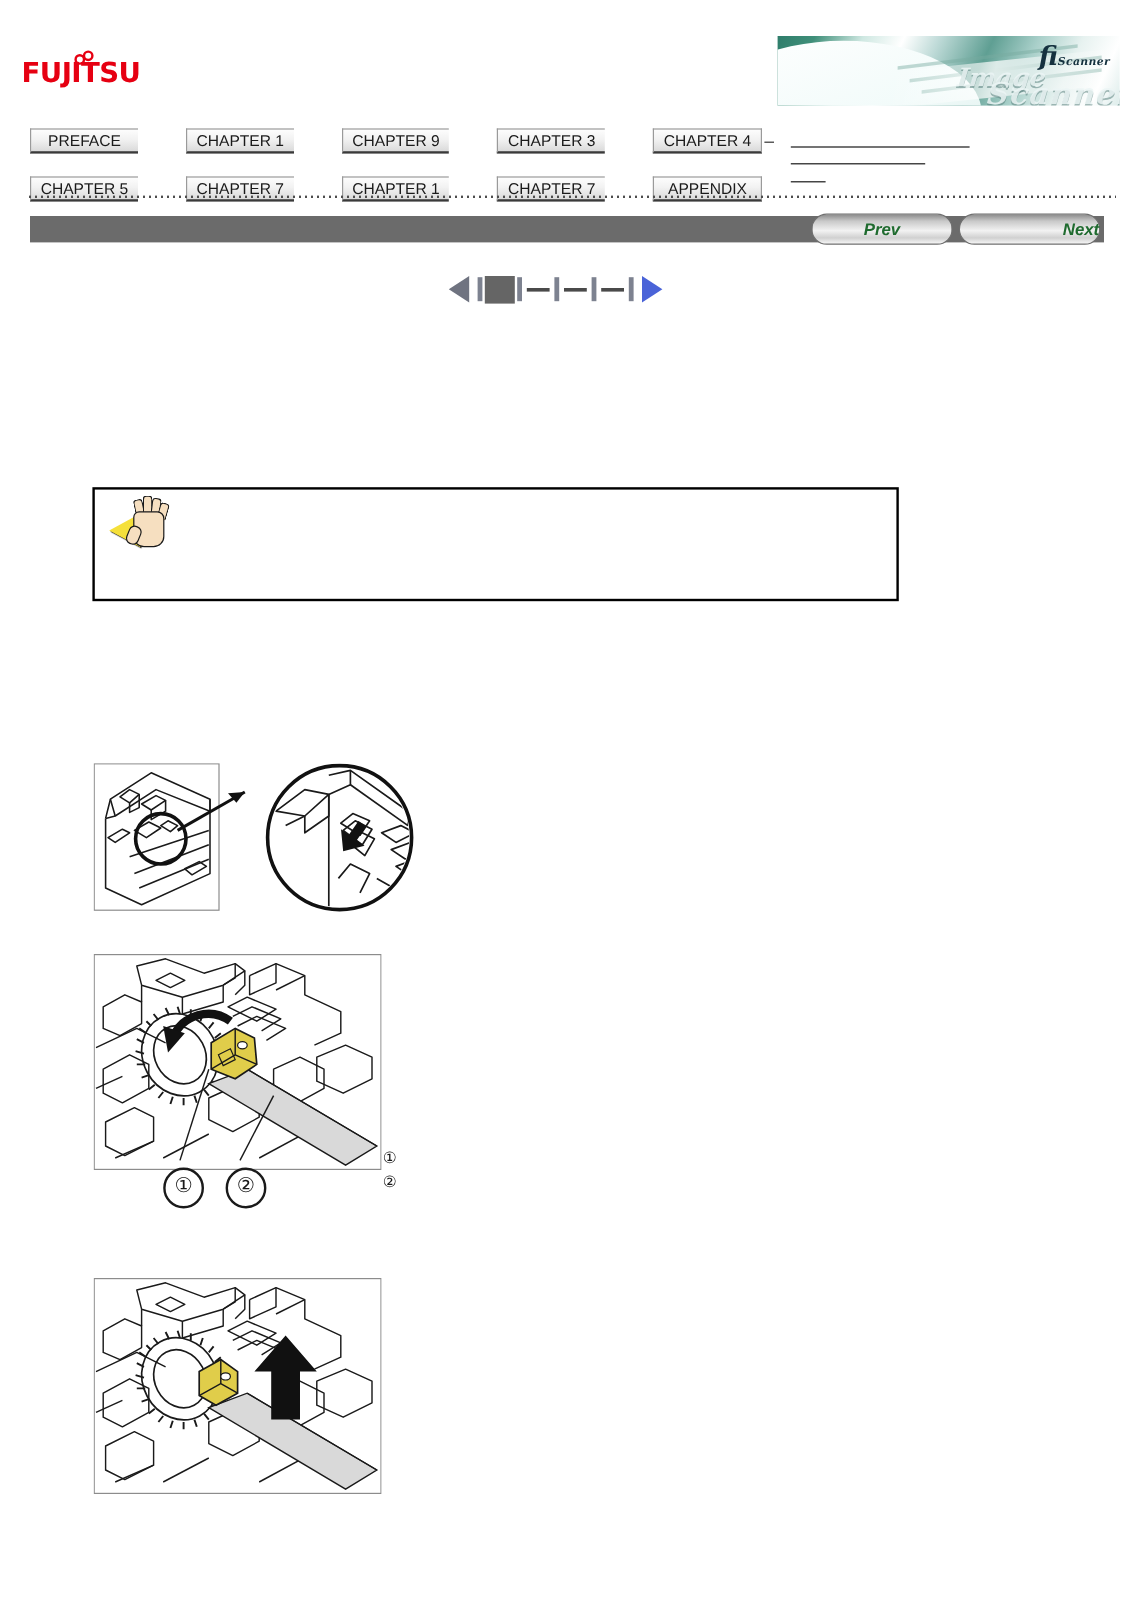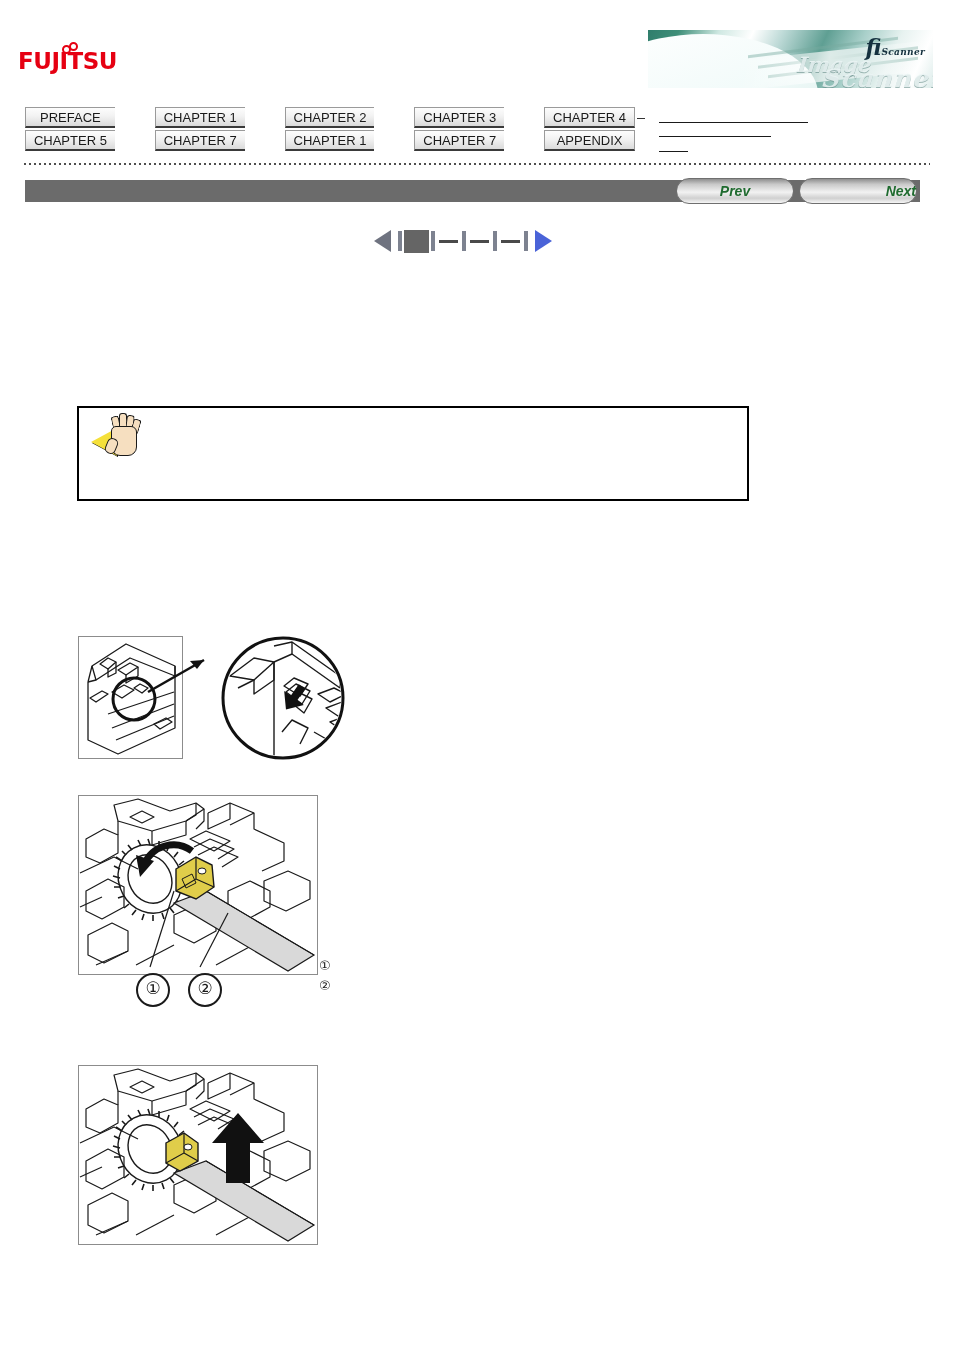--- a/index.html
+++ b/index.html
@@ -136,21 +136,21 @@
     font-size: 13px;
     color: #1a1a1a;
     background: linear-gradient(to bottom, #fdfdfd 0%, #f2f2f2 45%, #dadada 100%);
     border: 1px solid #9a9a9a;
     border-right: none;
     border-bottom: 2px solid #3a3a3a;
     box-sizing: border-box;
     font-family: "Liberation Sans", sans-serif;
   }
   .tab:last-child { border-right: 1px solid #9a9a9a; }
-  .tab-row + .tab-row { margin-top: 2px; }
+  .tab-row + .tab-row { margin-top: 19px; }
 
   .tab-brace {
     position: absolute;
     left: 637px;
     top: 118px;
     width: 8px;
     height: 1px;
     background: #333;
   }
 
@@ -339,21 +339,21 @@
   <div class="script s2">Scanner</div>
   <div class="fi">
     <span>fi</span><span class="series">Scanner</span>
   </div>
 </div>
 
 <div class="tabs">
   <div class="tab-row">
     <div class="tab">PREFACE</div>
     <div class="tab">CHAPTER 1</div>
-    <div class="tab">CHAPTER 2</div>
+    <div class="tab">CHAPTER 9</div>
     <div class="tab">CHAPTER 3</div>
     <div class="tab">CHAPTER 4</div>
   </div>
   <div class="tab-row">
     <div class="tab">CHAPTER 5</div>
     <div class="tab">CHAPTER 7</div>
     <div class="tab">CHAPTER 1</div>
     <div class="tab">CHAPTER 7</div>
     <div class="tab">APPENDIX</div>
   </div>

